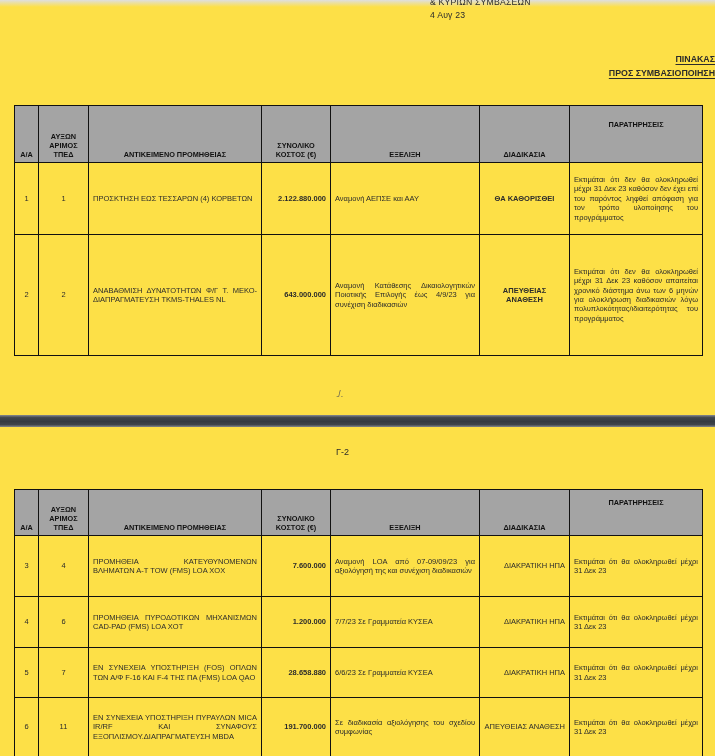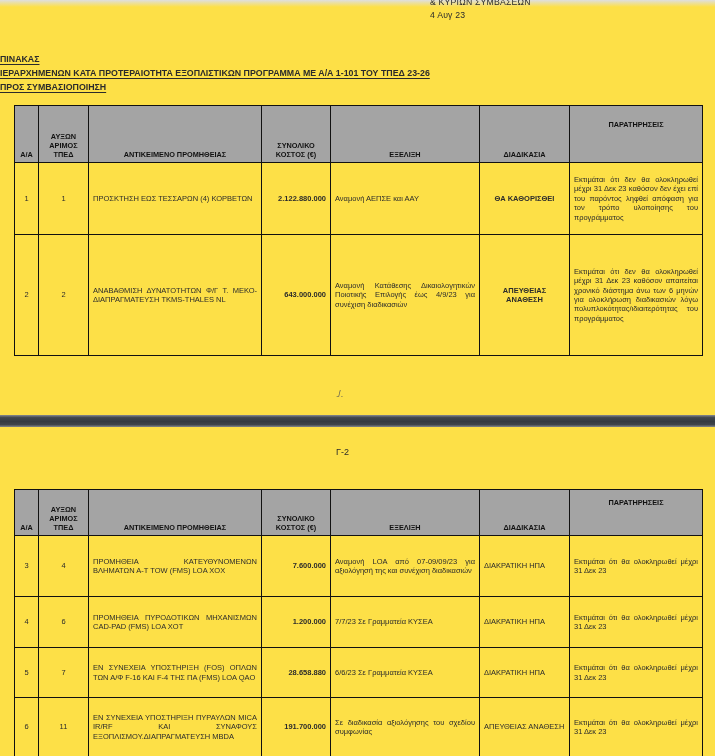--- a/index.html
+++ b/index.html
@@ -5,21 +5,21 @@
   html,body{margin:0;padding:0;}
   body{width:715px;height:756px;overflow:hidden;background:#fff;}
   .page{position:relative;width:715px;height:756px;background:#fde047;overflow:hidden;
         font-family:"Liberation Sans","DejaVu Sans",sans-serif;color:#2b2b2b;}
   .top-shade{position:absolute;top:0;left:0;right:0;height:7px;
         background:linear-gradient(#dfdfdf,rgba(255,255,255,0));}
   .letterhead-right{position:absolute;left:430px;top:-4px;font-size:8.7px;line-height:13px;
         letter-spacing:.2px;white-space:nowrap;}
   .annex{position:absolute;left:14px;top:22px;font-size:8.7px;line-height:13px;}
   .annex div{text-decoration:underline;text-underline-offset:2px;}
-  .doc-title{position:absolute;left:0;right:0;top:52px;text-align:left;font-size:8.8px;
+  .doc-title{position:absolute;left:0;right:0;top:52px;text-align:right;font-size:8.8px;
         font-weight:bold;line-height:14px;}
   .doc-title span{text-decoration:underline;text-underline-offset:2px;}
   .cont-mark{position:absolute;left:336px;top:389px;font-size:8.5px;color:#555;}
   .separator{position:absolute;left:0;top:415px;width:715px;height:12px;
         background:linear-gradient(180deg,#868b90 0%,#40464c 22%,#343b41 55%,#3f454b 80%,#82878c 100%);}
   .page2-label{position:absolute;left:336px;top:447px;font-size:9px;}
 
   table.doc{position:absolute;left:14px;border-collapse:collapse;width:688px;table-layout:fixed;}
   #t1{top:105px;}
   #t2{top:489px;}
@@ -28,40 +28,39 @@
         text-align:center;vertical-align:bottom;padding:2px 2px 3px 2px;color:#111;}
   table.doc th.th-remarks{vertical-align:top;margin-top:48px;}
   #t1 th.th-remarks{padding-top:14px;}
   #t2 th.th-remarks{padding-top:8px;}
   table.doc td{font-size:7.5px;line-height:9.4px;vertical-align:middle;padding:2px 4px;}
   td.c-aa,td.c-tped{text-align:center;}
   td.c-item{text-align:justify;}
   td.c-cost{text-align:right;padding:2px 2px;font-weight:bold;}
   td.c-prog{text-align:justify;}
   #t1 td.c-proc{text-align:center;font-weight:bold;}
-  #t2 td.c-proc{text-align:left;margin-top:16px;}
+  #t2 td.c-proc{text-align:right;margin-top:16px;}
   td.c-rem{text-align:justify;padding:2px 4px;}
   col.w-aa{width:24px;}  col.w-tped{width:50px;} col.w-item{width:173px;}
   col.w-cost{width:69px;} col.w-prog{width:149px;} col.w-proc{width:90px;} col.w-rem{width:133px;}
 </style>
 </head>
 <body>
 
 <div class="page">
   <div class="top-shade"></div>
 
   <div class="letterhead-right">
     <div>&amp; ΚΥΡΙΩΝ ΣΥΜΒΑΣΕΩΝ</div>
     <div>4 Αυγ 23</div>
   </div>
 
 
   <div class="doc-title">
     <div><span>ΠΙΝΑΚΑΣ</span></div>
-    <div><span>ΙΕΡΑΡΧΗΜΕΝΩΝ ΚΑΤΑ ΠΡΟΤΕΡΑΙΟΤΗΤΑ ΕΞΟΠΛΙΣΤΙΚΩΝ ΠΡΟΓΡΑΜΜΑ ΜΕ Α/Α 1-101 ΤΟΥ ΤΠΕΔ 23-26</span></div>
     <div><span>ΠΡΟΣ ΣΥΜΒΑΣΙΟΠΟΙΗΣΗ</span></div>
   </div>
 
   <table class="doc" id="t1">
     <colgroup>
       <col class="w-aa">
         <col class="w-tped">
         <col class="w-item">
         <col class="w-cost">
       <col class="w-prog">

